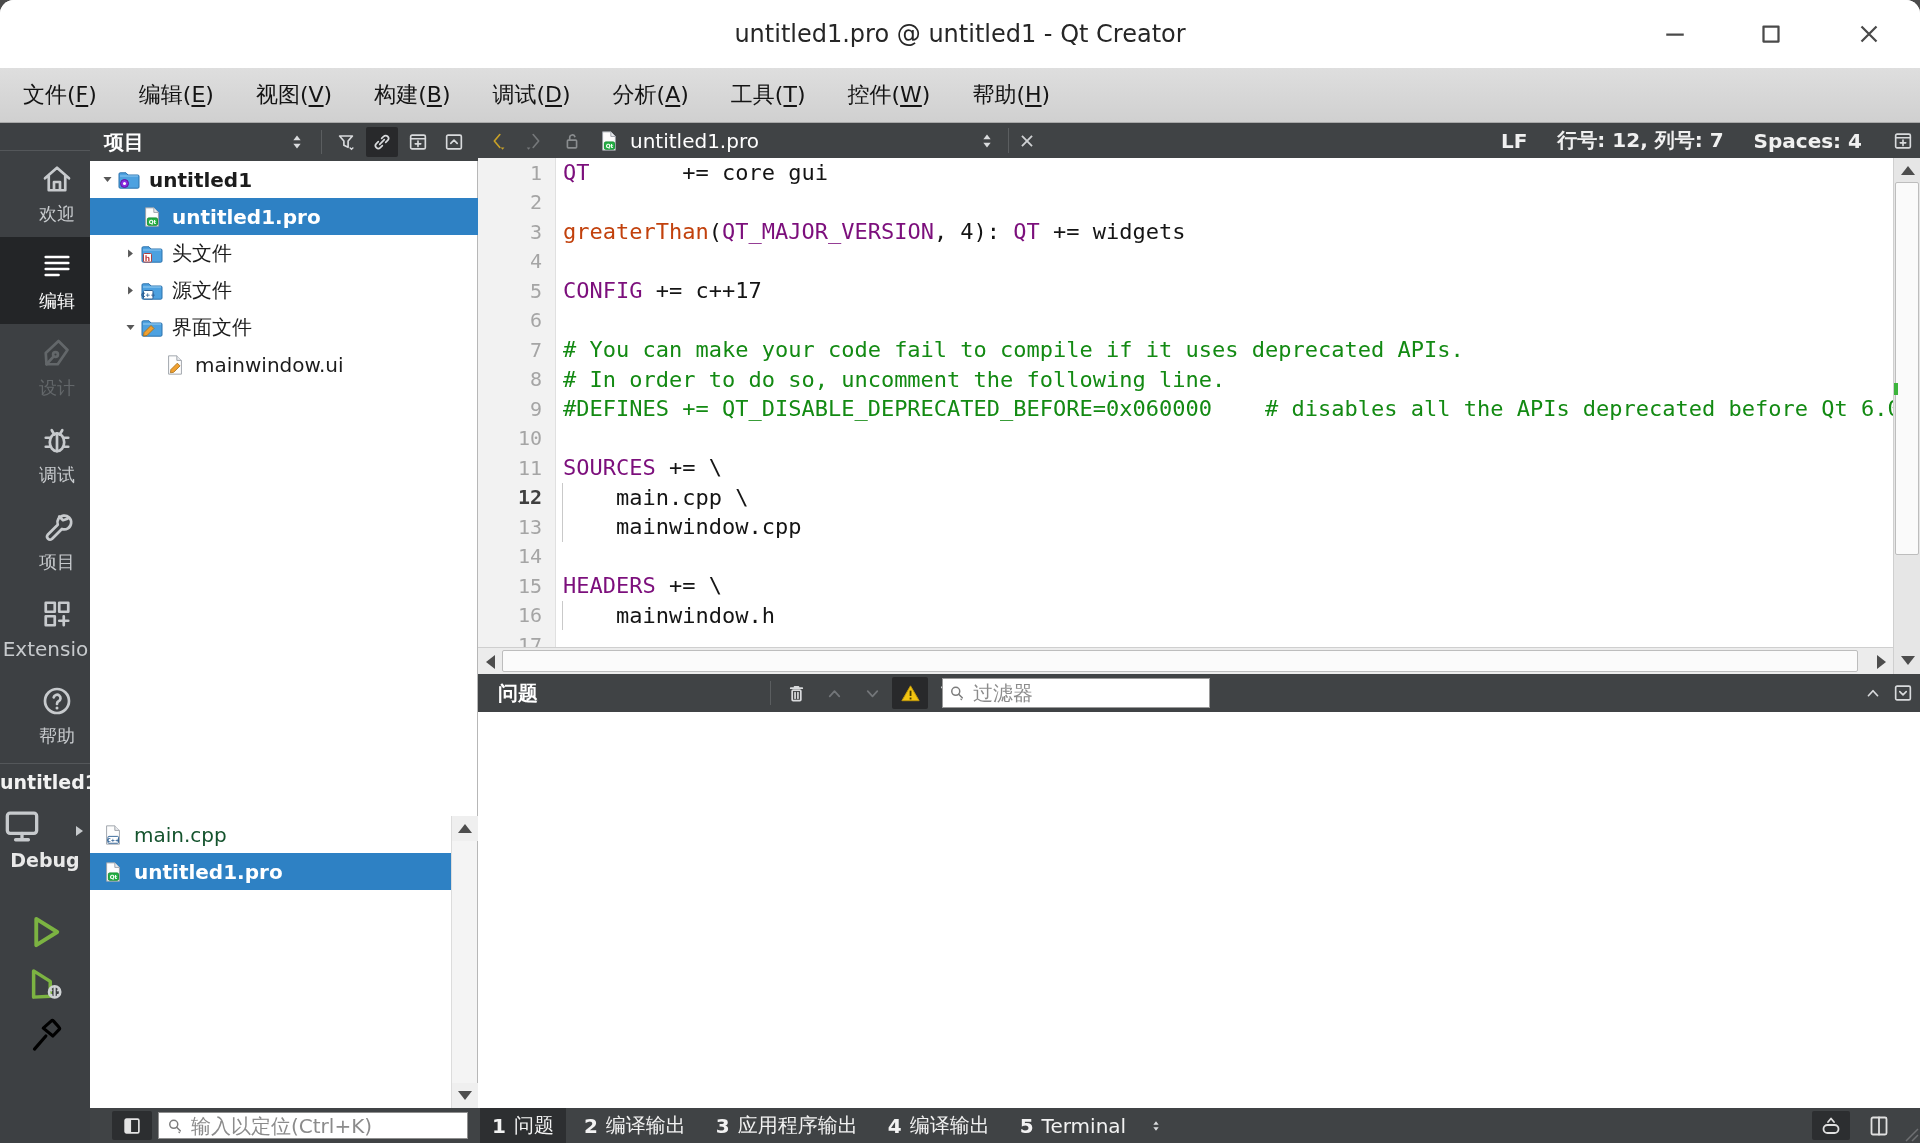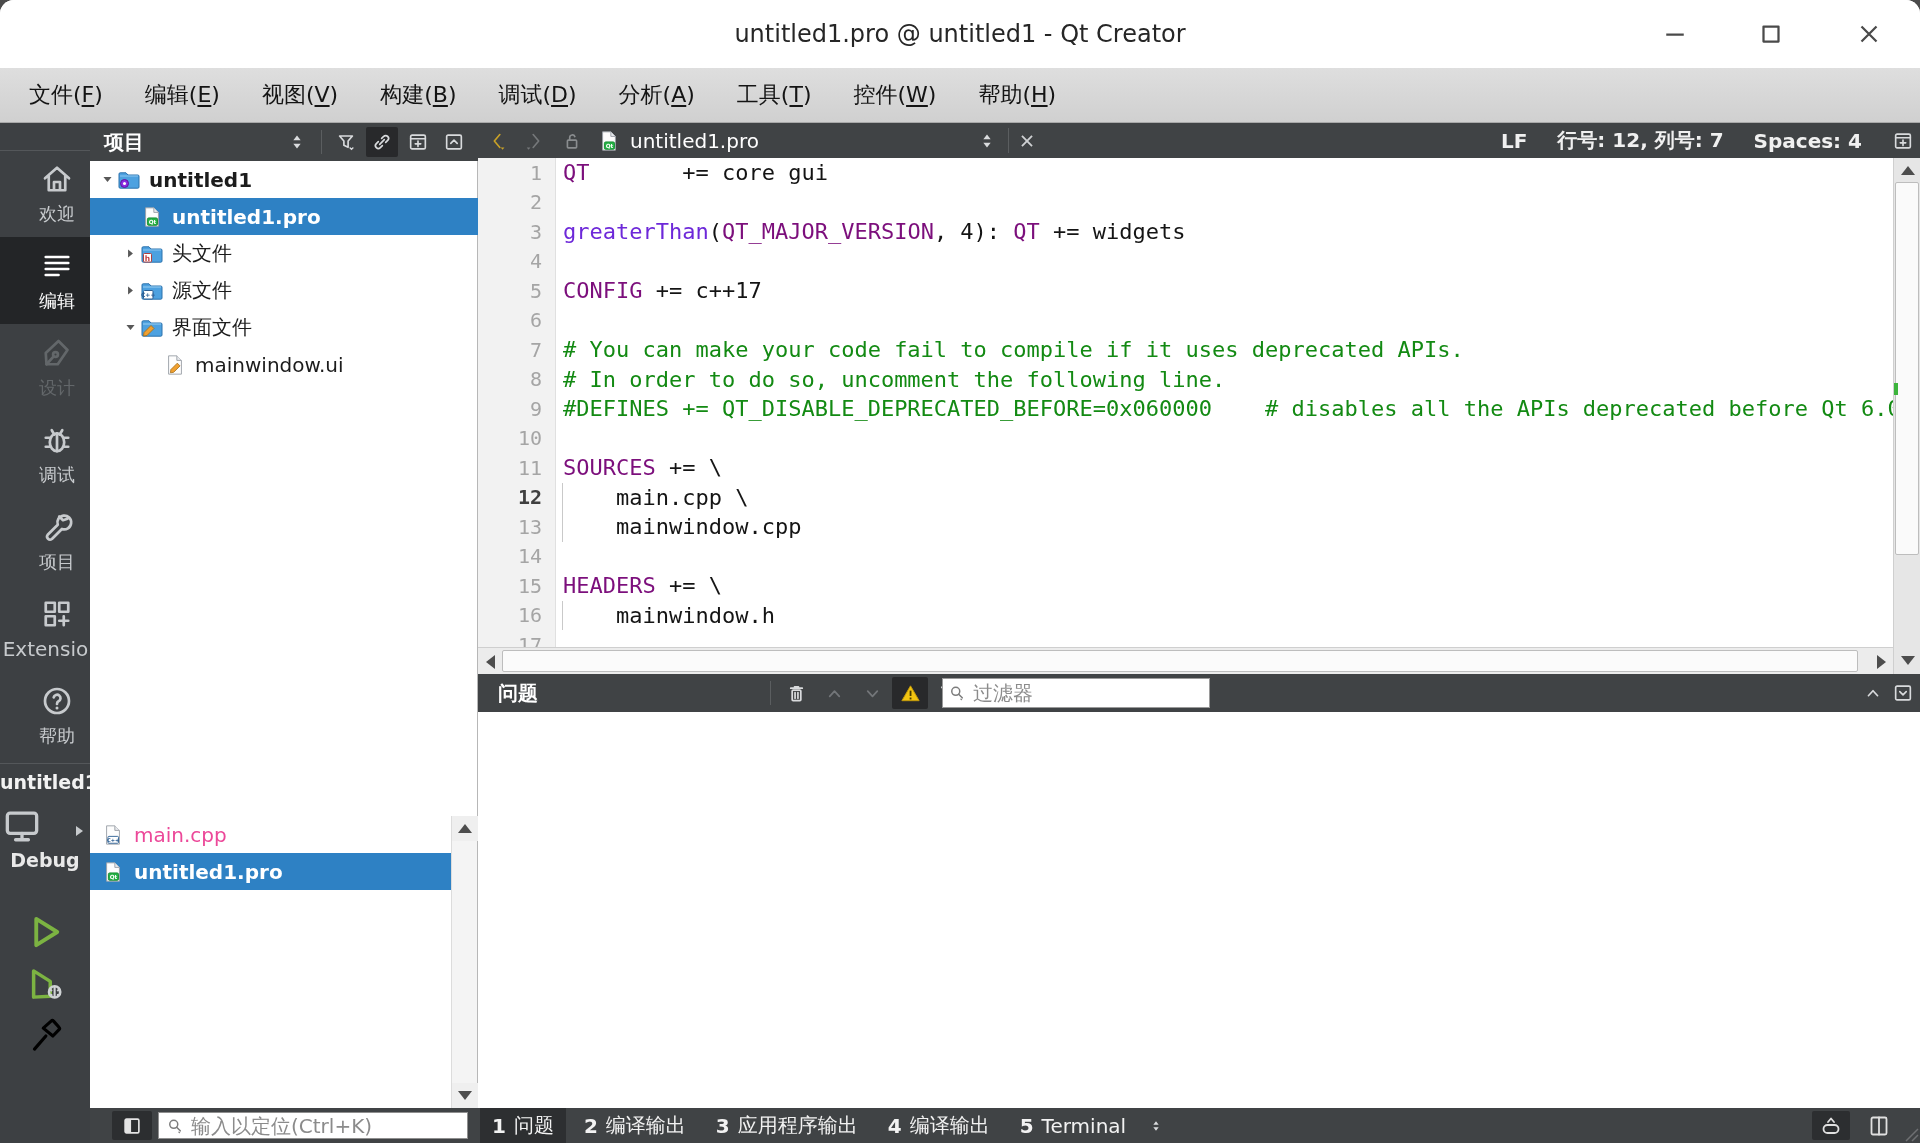--- a/index.html
+++ b/index.html
@@ -12,21 +12,21 @@
   .titlebar .title { position:absolute; left:0; right:0; top:0; height:68px; line-height:68px;
                      text-align:center; font-size:24px; color:#262626; }
   .winbtn { position:absolute; top:12px; width:46px; height:44px; display:flex; align-items:center;
             justify-content:center; color:#4a4a4a; cursor:default; }
   .winbtn svg { width:30px; height:30px; }
   #btn-min { left:1652px; } #btn-max { left:1748px; } #btn-close { left:1846px; }
 
   
   .menubar { position:absolute; left:0; top:68px; width:1920px; height:55px;
              background:linear-gradient(#dedede,#d0d0d0); border-bottom:1px solid #a9a9a9;
-             display:flex; align-items:center; padding-left:8px; }
+             display:flex; align-items:center; padding-left:2px; }
   .menu-item { font-size:22px; color:#141414; padding:0 21px; line-height:54px; }
   .menu-item u { text-underline-offset:3px; }
 
   
   .main { position:absolute; left:0; top:123px; width:1920px; height:1020px; background:#fff; }
 
   
   .modebar { position:absolute; left:0; top:0; width:90px; height:1020px; background:#3d4043; }
   .modebar .topline { position:absolute; left:0; top:27px; width:90px; height:1px; background:#54575a; }
   .mode-items { position:absolute; left:0; top:27px; width:114px; }
@@ -68,21 +68,21 @@
   .tree { position:absolute; left:0; top:38px; width:388px; }
   .trow { height:37px; display:flex; align-items:center; font-size:20px; color:#1c1c1c; }
   .trow .exp { width:18px; display:flex; justify-content:center; flex:0 0 auto; }
   .trow .exp svg { width:13px; height:13px; }
   .trow .ficon { width:26px; margin-right:7px; display:flex; justify-content:center; flex:0 0 auto; }
   .trow .ficon svg { width:24px; height:22px; }
   .trow.sel { background:#2e81c4; color:#fff; font-weight:bold; }
   .trow.bold { font-weight:bold; }
 
   .opendocs { position:absolute; left:0; top:693px; width:362px; }
-  .odrow { height:37px; display:flex; align-items:center; font-size:20px; color:#ec4899; padding-left:10px; }
+  .odrow { height:37px; display:flex; align-items:center; font-size:20px; color:#14532d; padding-left:10px; }
   .odrow .ficon { width:26px; margin-right:8px; display:flex; justify-content:center; }
   .odrow .ficon svg { width:24px; height:22px; }
   .odrow.sel { background:#2e81c4; color:#fff; font-weight:bold; }
 
   .od-scrollbar { position:absolute; right:0; top:693px; bottom:0; width:26px; background:#f4f4f4;
                   border-left:1px solid #dcdcdc; }
   .sb-arrow { position:absolute; left:0; width:26px; height:25px; display:flex; align-items:center;
               justify-content:center; background:#efefef; }
   .tri-up { width:0; height:0; border-left:7px solid transparent; border-right:7px solid transparent;
             border-bottom:9px solid #4d4d4d; }
@@ -116,21 +116,21 @@
                  overflow:hidden; }
   .gutter-bg { position:absolute; left:0; top:0; width:78px; height:100%; background:#f2f2f2;
                border-right:1px solid #e0e0e0; }
   .crow { position:relative; height:29.5px; display:flex; align-items:center; }
   .crow .ln { width:78px; flex:0 0 auto; text-align:right; padding-right:14px;
               font-family:"DejaVu Sans Mono","Liberation Mono",monospace; font-size:20px; color:#a5a5a5; z-index:1; }
   .crow .ln.cur { color:#3f3f3f; font-weight:bold; }
   .crow .codeln { white-space:pre; font-family:"DejaVu Sans Mono","Liberation Mono",monospace;
                   font-size:22px; padding-left:7px; z-index:1; }
   .crow .guide { position:absolute; left:84px; top:0; bottom:0; width:1px; background:#c9c9c9; }
-  .c-kw { color:#7c0f7c; } .c-fn { color:#6d28d9; } .c-cm { color:#138a13; } .c-pl { color:#141414; }
+  .c-kw { color:#7c0f7c; } .c-fn { color:#c2410c; } .c-cm { color:#138a13; } .c-pl { color:#141414; }
 
   .hscroll { position:absolute; left:0; top:524px; width:1415px; height:27px; background:#ececec;
              border-top:1px solid #cfcfcf; }
   .hs-left { position:absolute; left:0; top:0; width:24px; height:27px; display:flex; align-items:center; justify-content:center; }
   .hs-right { position:absolute; right:0; top:0; width:24px; height:27px; display:flex; align-items:center; justify-content:center; }
   .hs-thumb { position:absolute; left:24px; top:2px; width:1356px; height:22px; background:#fbfbfb;
               border:1px solid #bdbdbd; border-radius:2px; }
   .vscroll { position:absolute; right:0; top:35px; width:27px; height:516px; background:#e6e6e6;
              border-left:1px solid #cfcfcf; }
   .vs-up { position:absolute; top:0; left:0; width:27px; height:24px; display:flex; align-items:center; justify-content:center; }

